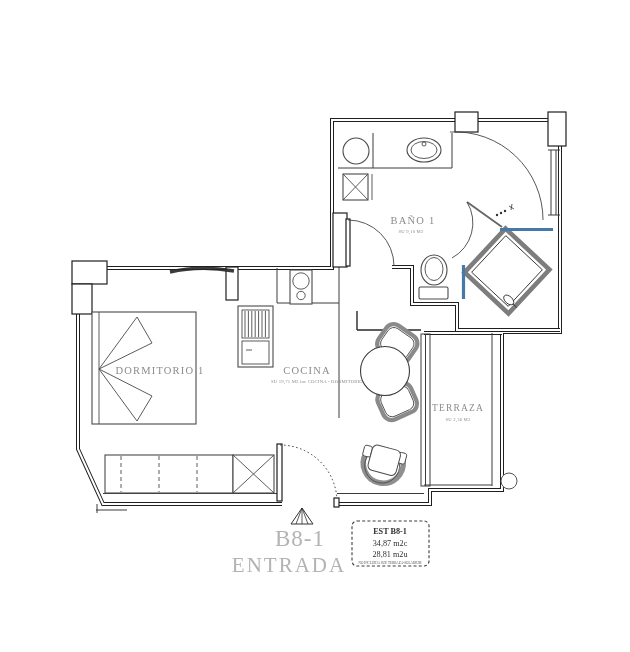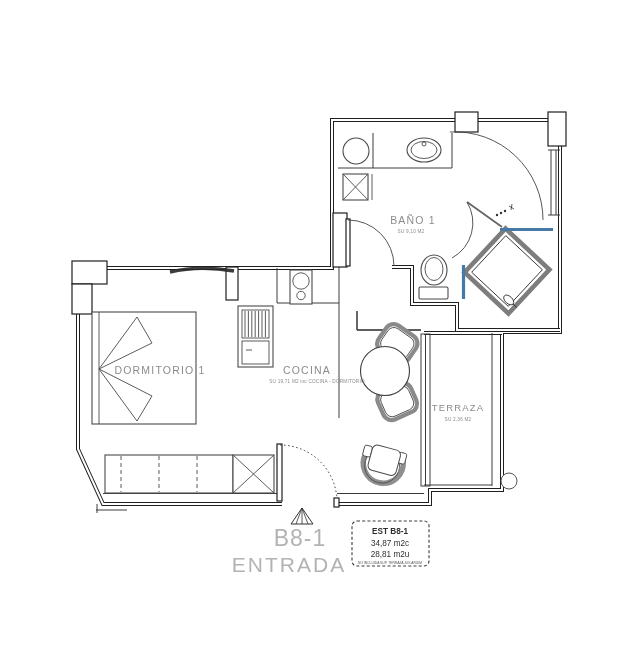--- a/index.html
+++ b/index.html
@@ -1,18 +1,18 @@
 <!DOCTYPE html>
 <html><head>
 <meta charset="utf-8">
 <style>
   html,body{margin:0;padding:0;background:#ffffff;}
   .stage{
     position:relative;width:630px;height:652px;background:#ffffff;
-    font-family:Liberation Sans, sans-serif;overflow:hidden;
+    font-family:Liberation Serif, serif;overflow:hidden;
   }
   .stage svg{position:absolute;left:0;top:0;}
   
   .wd{stroke:#1f1f1f;stroke-width:4;fill:none;stroke-linejoin:miter;}
   .ww{stroke:#ffffff;stroke-width:2;fill:none;stroke-linejoin:miter;}
   .thin{stroke:#3c3c3c;stroke-width:1;fill:none;}
   .thin2{stroke:#2a2a2a;stroke-width:1.4;fill:none;}
   .furn{stroke:#4a4a4a;stroke-width:1.1;fill:#ffffff;}
   .furnline{stroke:#4a4a4a;stroke-width:0.9;fill:none;}
   .col{fill:#ffffff;stroke:#1f1f1f;stroke-width:1.2;}

